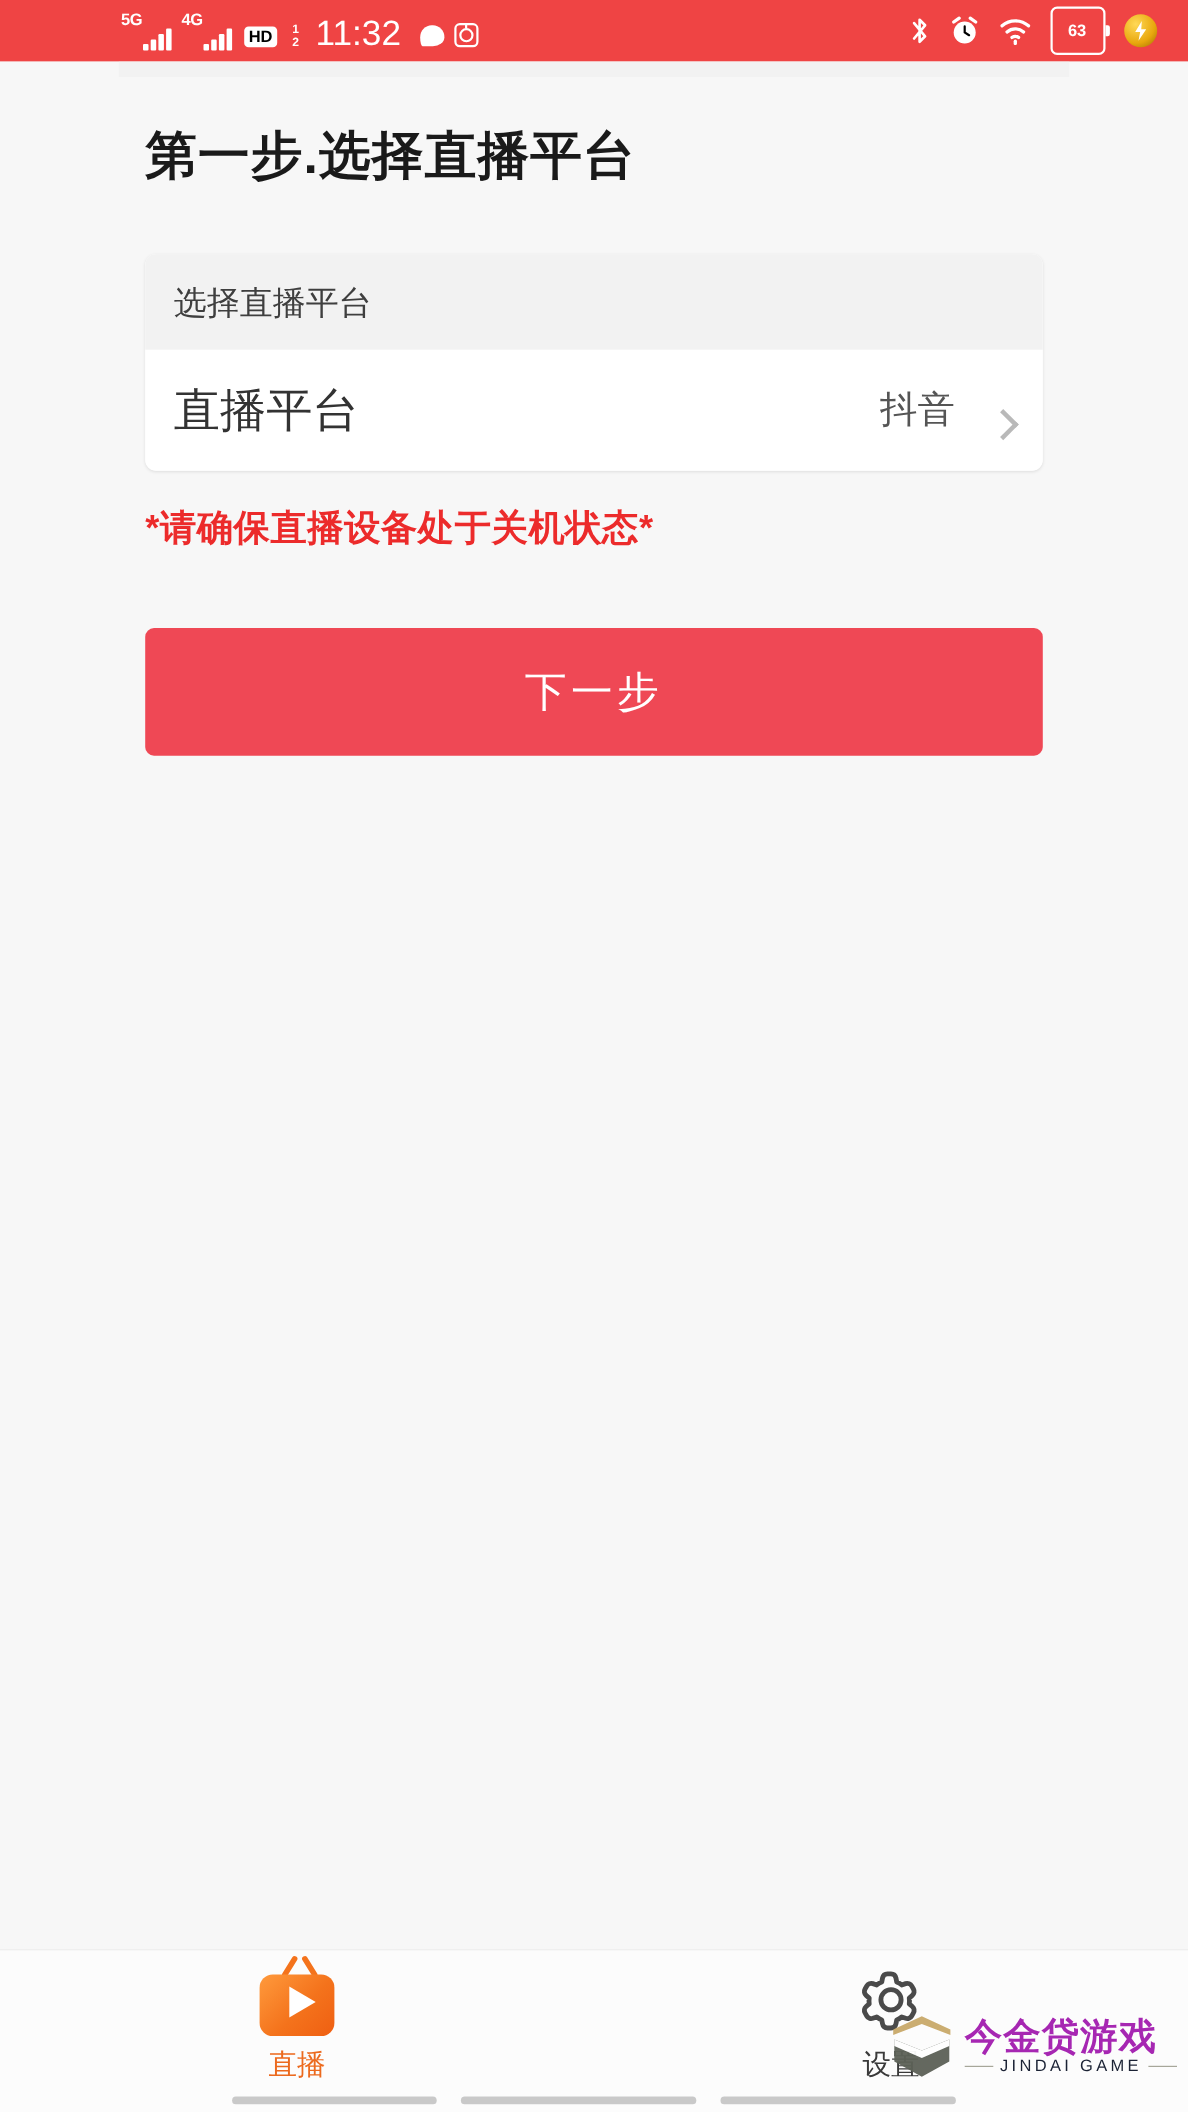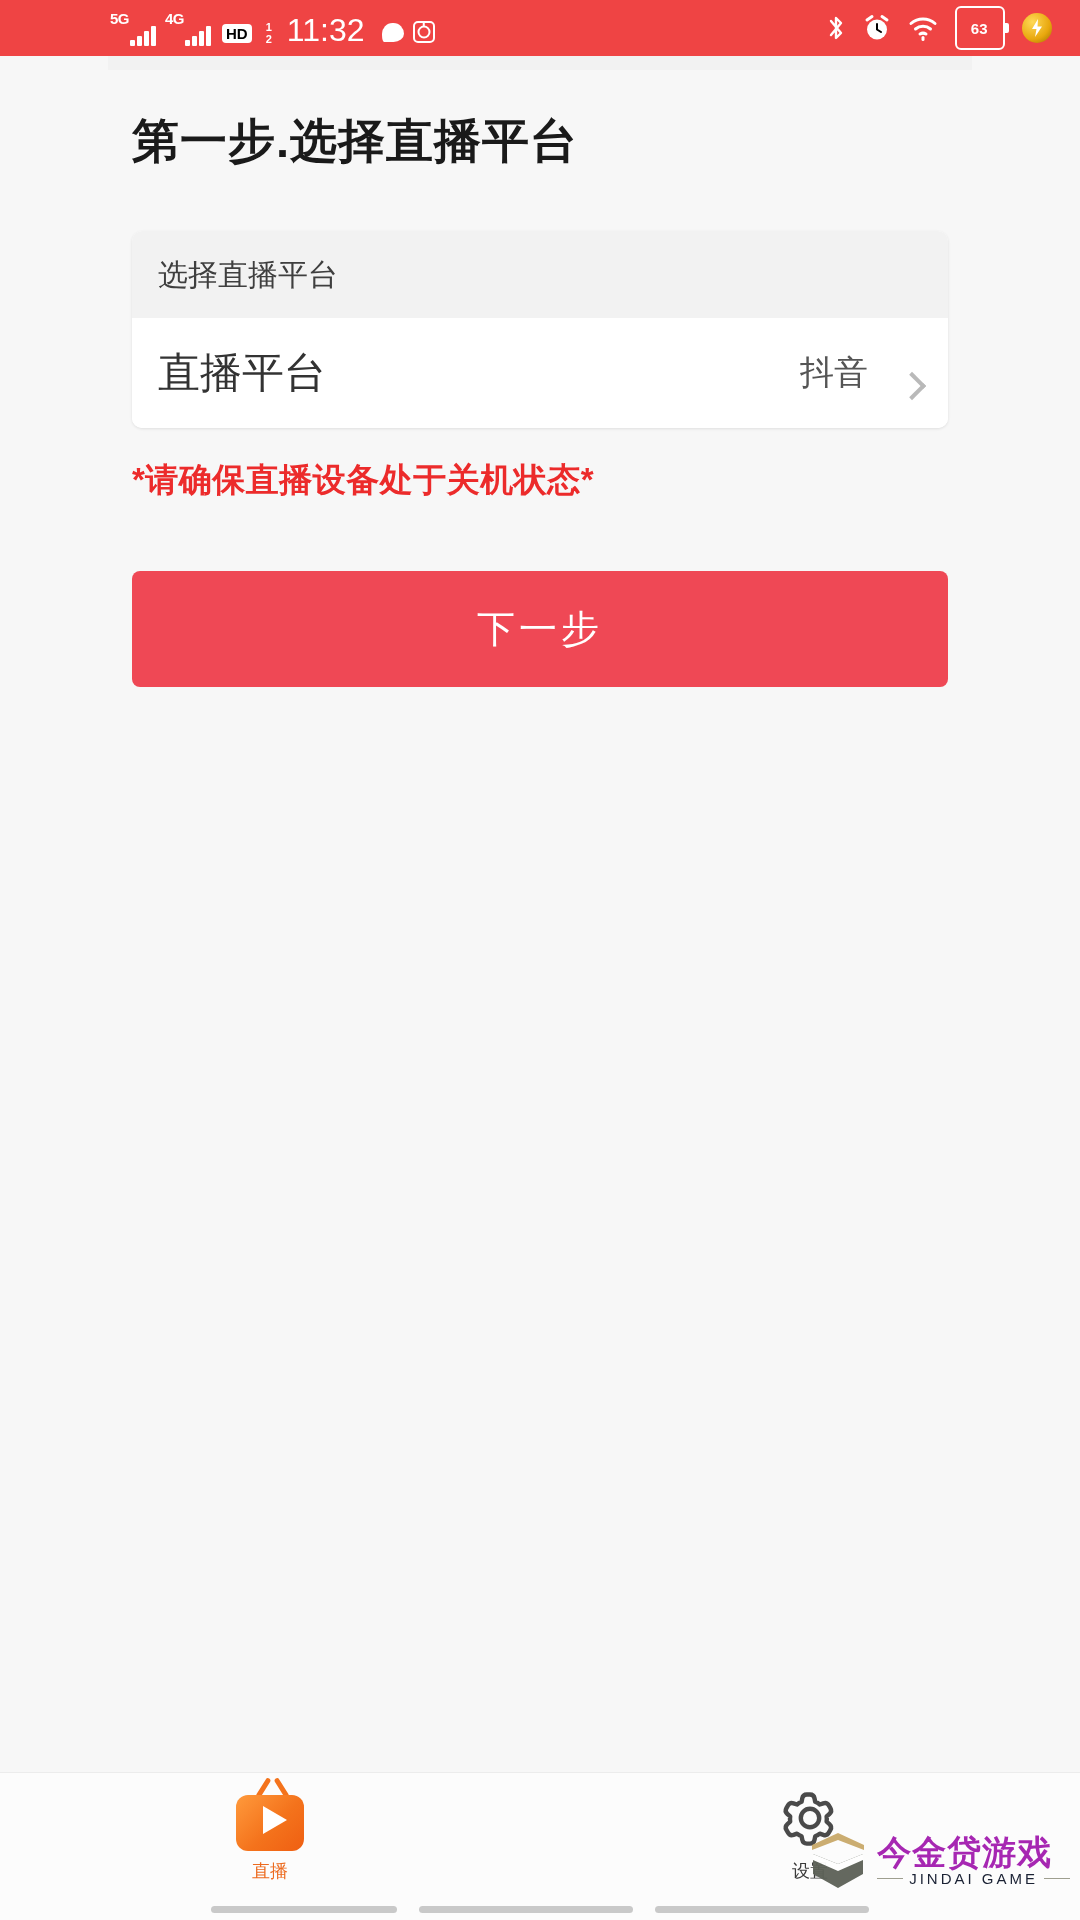--- a/index.html
+++ b/index.html
@@ -123,21 +123,21 @@
     font-family:inherit;
   }
 
   
   #bottom-nav{
     position:absolute; left:0; right:0; bottom:0; height:148px;
     background:#fcfcfc; border-top:1px solid #ececec;
     display:flex; align-items:flex-start; padding-top:12px;
   }
   .nav-item{ flex:1; display:flex; flex-direction:column; align-items:center; gap:8px; cursor:pointer;}
-  .nav-label{ font-size:18px; }
+  .nav-label{ font-size:26px; }
   .nav-label.active{ color:#ec6a1e; }
   .nav-label.inactive{ color:#3a3a3a; }
 
   .tv-ic{ position:relative; width:72px; height:66px; }
   .tv-body{
     position:absolute; bottom:0; left:2px;
     width:68px; height:56px; border-radius:12px;
     background:linear-gradient(135deg,#ff9a3c 0%,#f4731c 55%,#ef5f12 100%);
   }
   .tv-ant{ position:absolute; top:0; left:50%; width:3px; height:0; }

